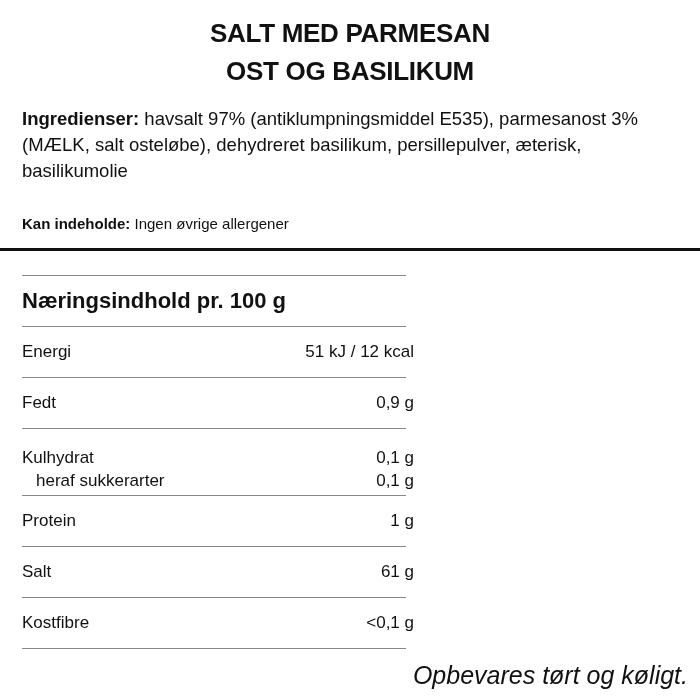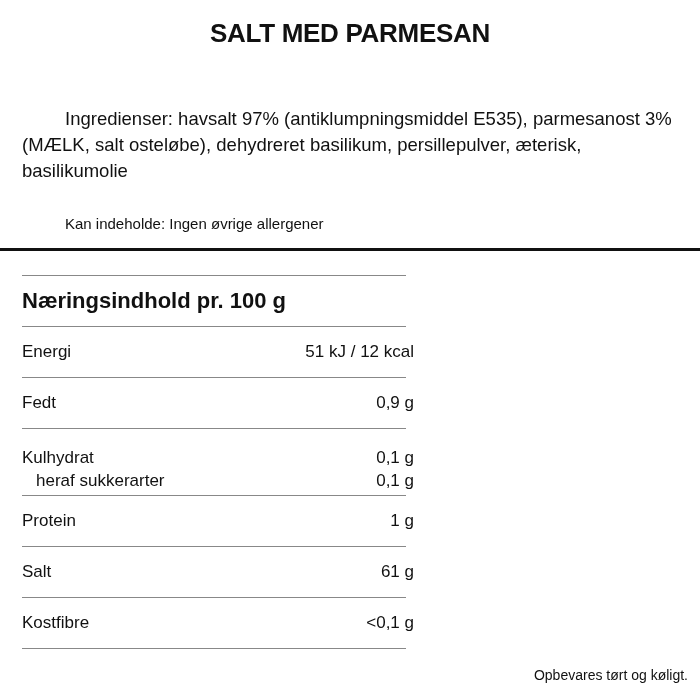--- a/index.html
+++ b/index.html
@@ -11,21 +11,21 @@
     .page { position: relative; width: 700px; height: 680px; padding-left: 24px; }
     .title {
       position: absolute; left: 0; top: 14px; width: 700px;
       text-align: center; font-weight: bold; font-size: 26px; line-height: 38px;
       letter-spacing: -0.3px;
     }
     .ingredients {
       position: absolute; left: 22px; top: 106px; width: 660px;
       font-size: 18.5px; line-height: 26px;
     }
-    .ingredients b, .allergens b { font-weight: normal; margin-left: 43px; }
+    .ingredients b, .allergens b { font-weight: bold; }
     .allergens {
       position: absolute; left: 22px; top: 211px; width: 660px;
       font-size: 15px; line-height: 26px;
     }
     .thick-rule {
       position: absolute; left: 0; top: 248px; width: 700px; height: 3px;
       background: #111111;
     }
     .nutr {
       position: absolute; left: 22px; top: 275px; width: 384px;
@@ -43,30 +43,31 @@
     .nutr-row.double-a { height: 25px; margin-top: 14px; align-items: flex-end; }
     .nutr-row.double-b { height: 25px; margin-bottom: 2px; }
     .nutr-row .val { text-align: right; padding-right: 0; margin-right: -8px; }
     .nutr-row .label.sub { padding-left: 14px; }
     .weight {
       position: absolute; left: 440px; top: 308px; width: 260px;
       text-align: center; font-size: 23px; line-height: 34px; color: #111111;
     }
     .storage {
       position: absolute; right: 12px; top: 661px;
-      font-size: 14px; line-height: 28px;
+      font-style: italic; font-size: 25px; line-height: 28px;
     }
   </style>
 </head>
 <body>
 
 <div class="page">
 
   <div class="title">
     <div>SALT MED PARMESAN</div>
+    <div>OST OG BASILIKUM</div>
   </div>
 
   <div class="ingredients"><b>Ingredienser:</b><span> havsalt 97% (antiklumpningsmiddel E535), parmesanost 3% (MÆLK, salt osteløbe), dehydreret basilikum, persillepulver, æterisk, basilikumolie</span></div>
 
   <div class="allergens"><b>Kan indeholde:</b><span> Ingen øvrige allergener</span></div>
 
   <div class="thick-rule"></div>
 
   <div class="nutr">
     <div class="rule"></div>

